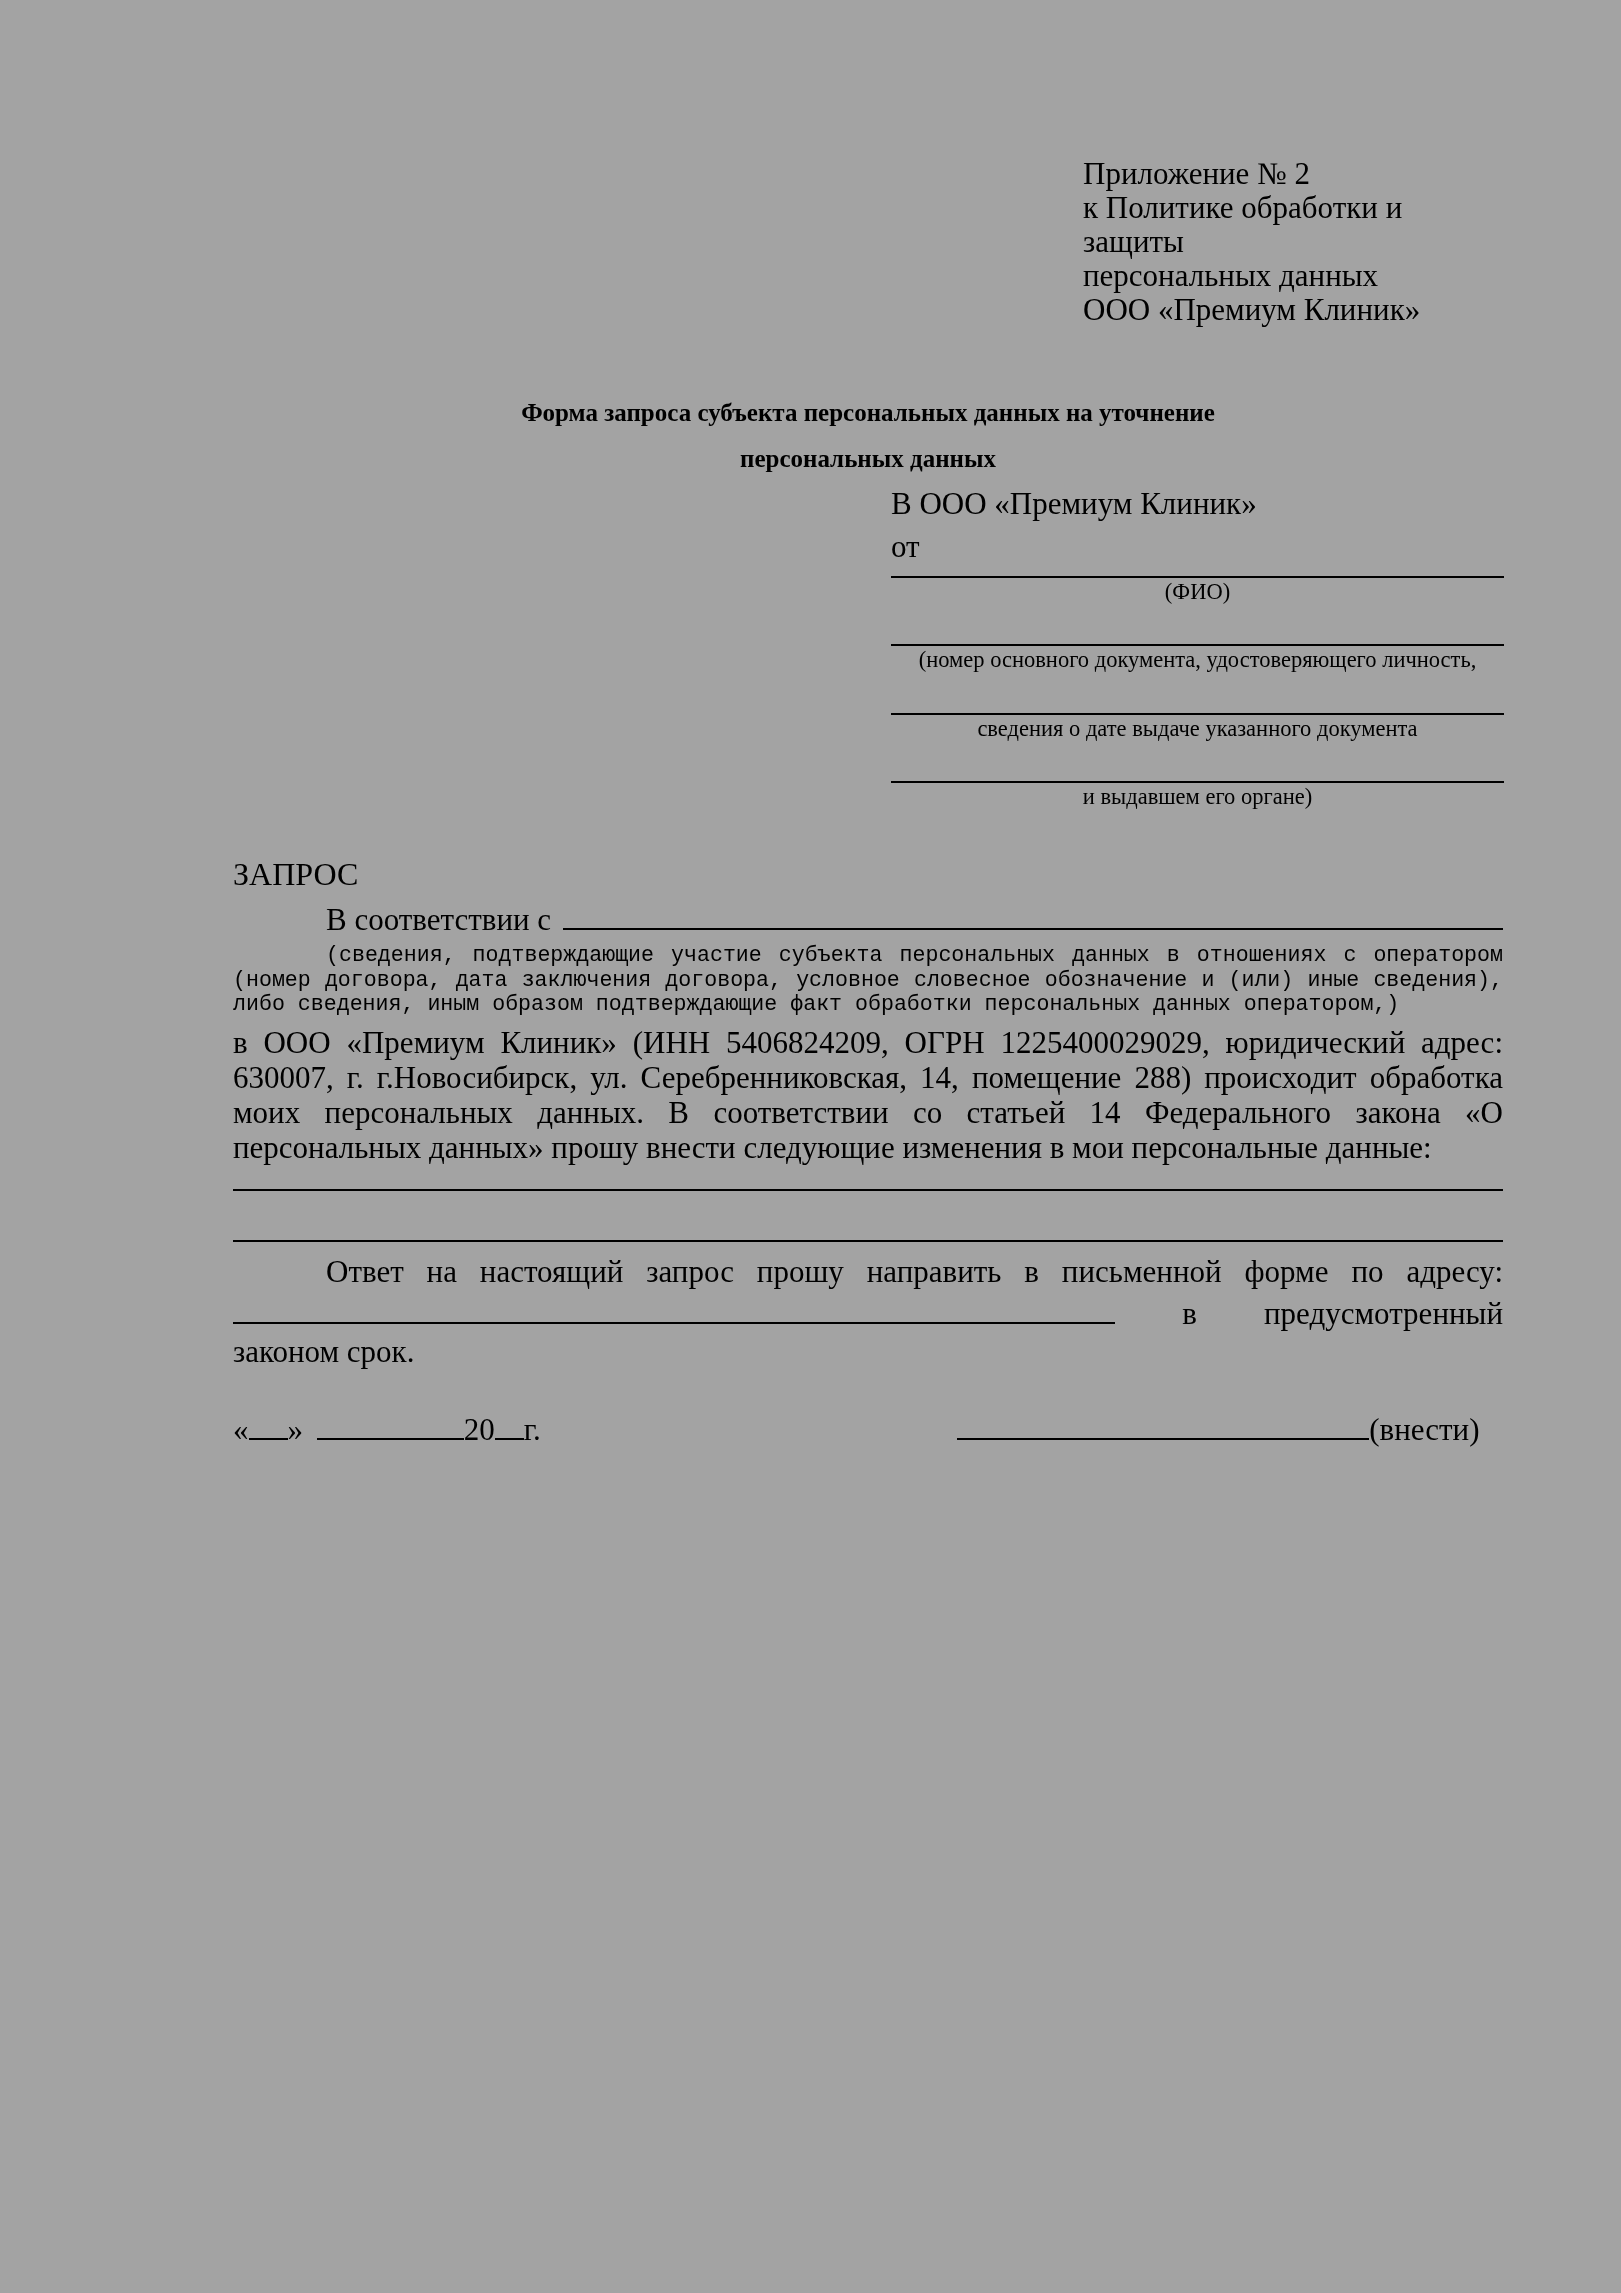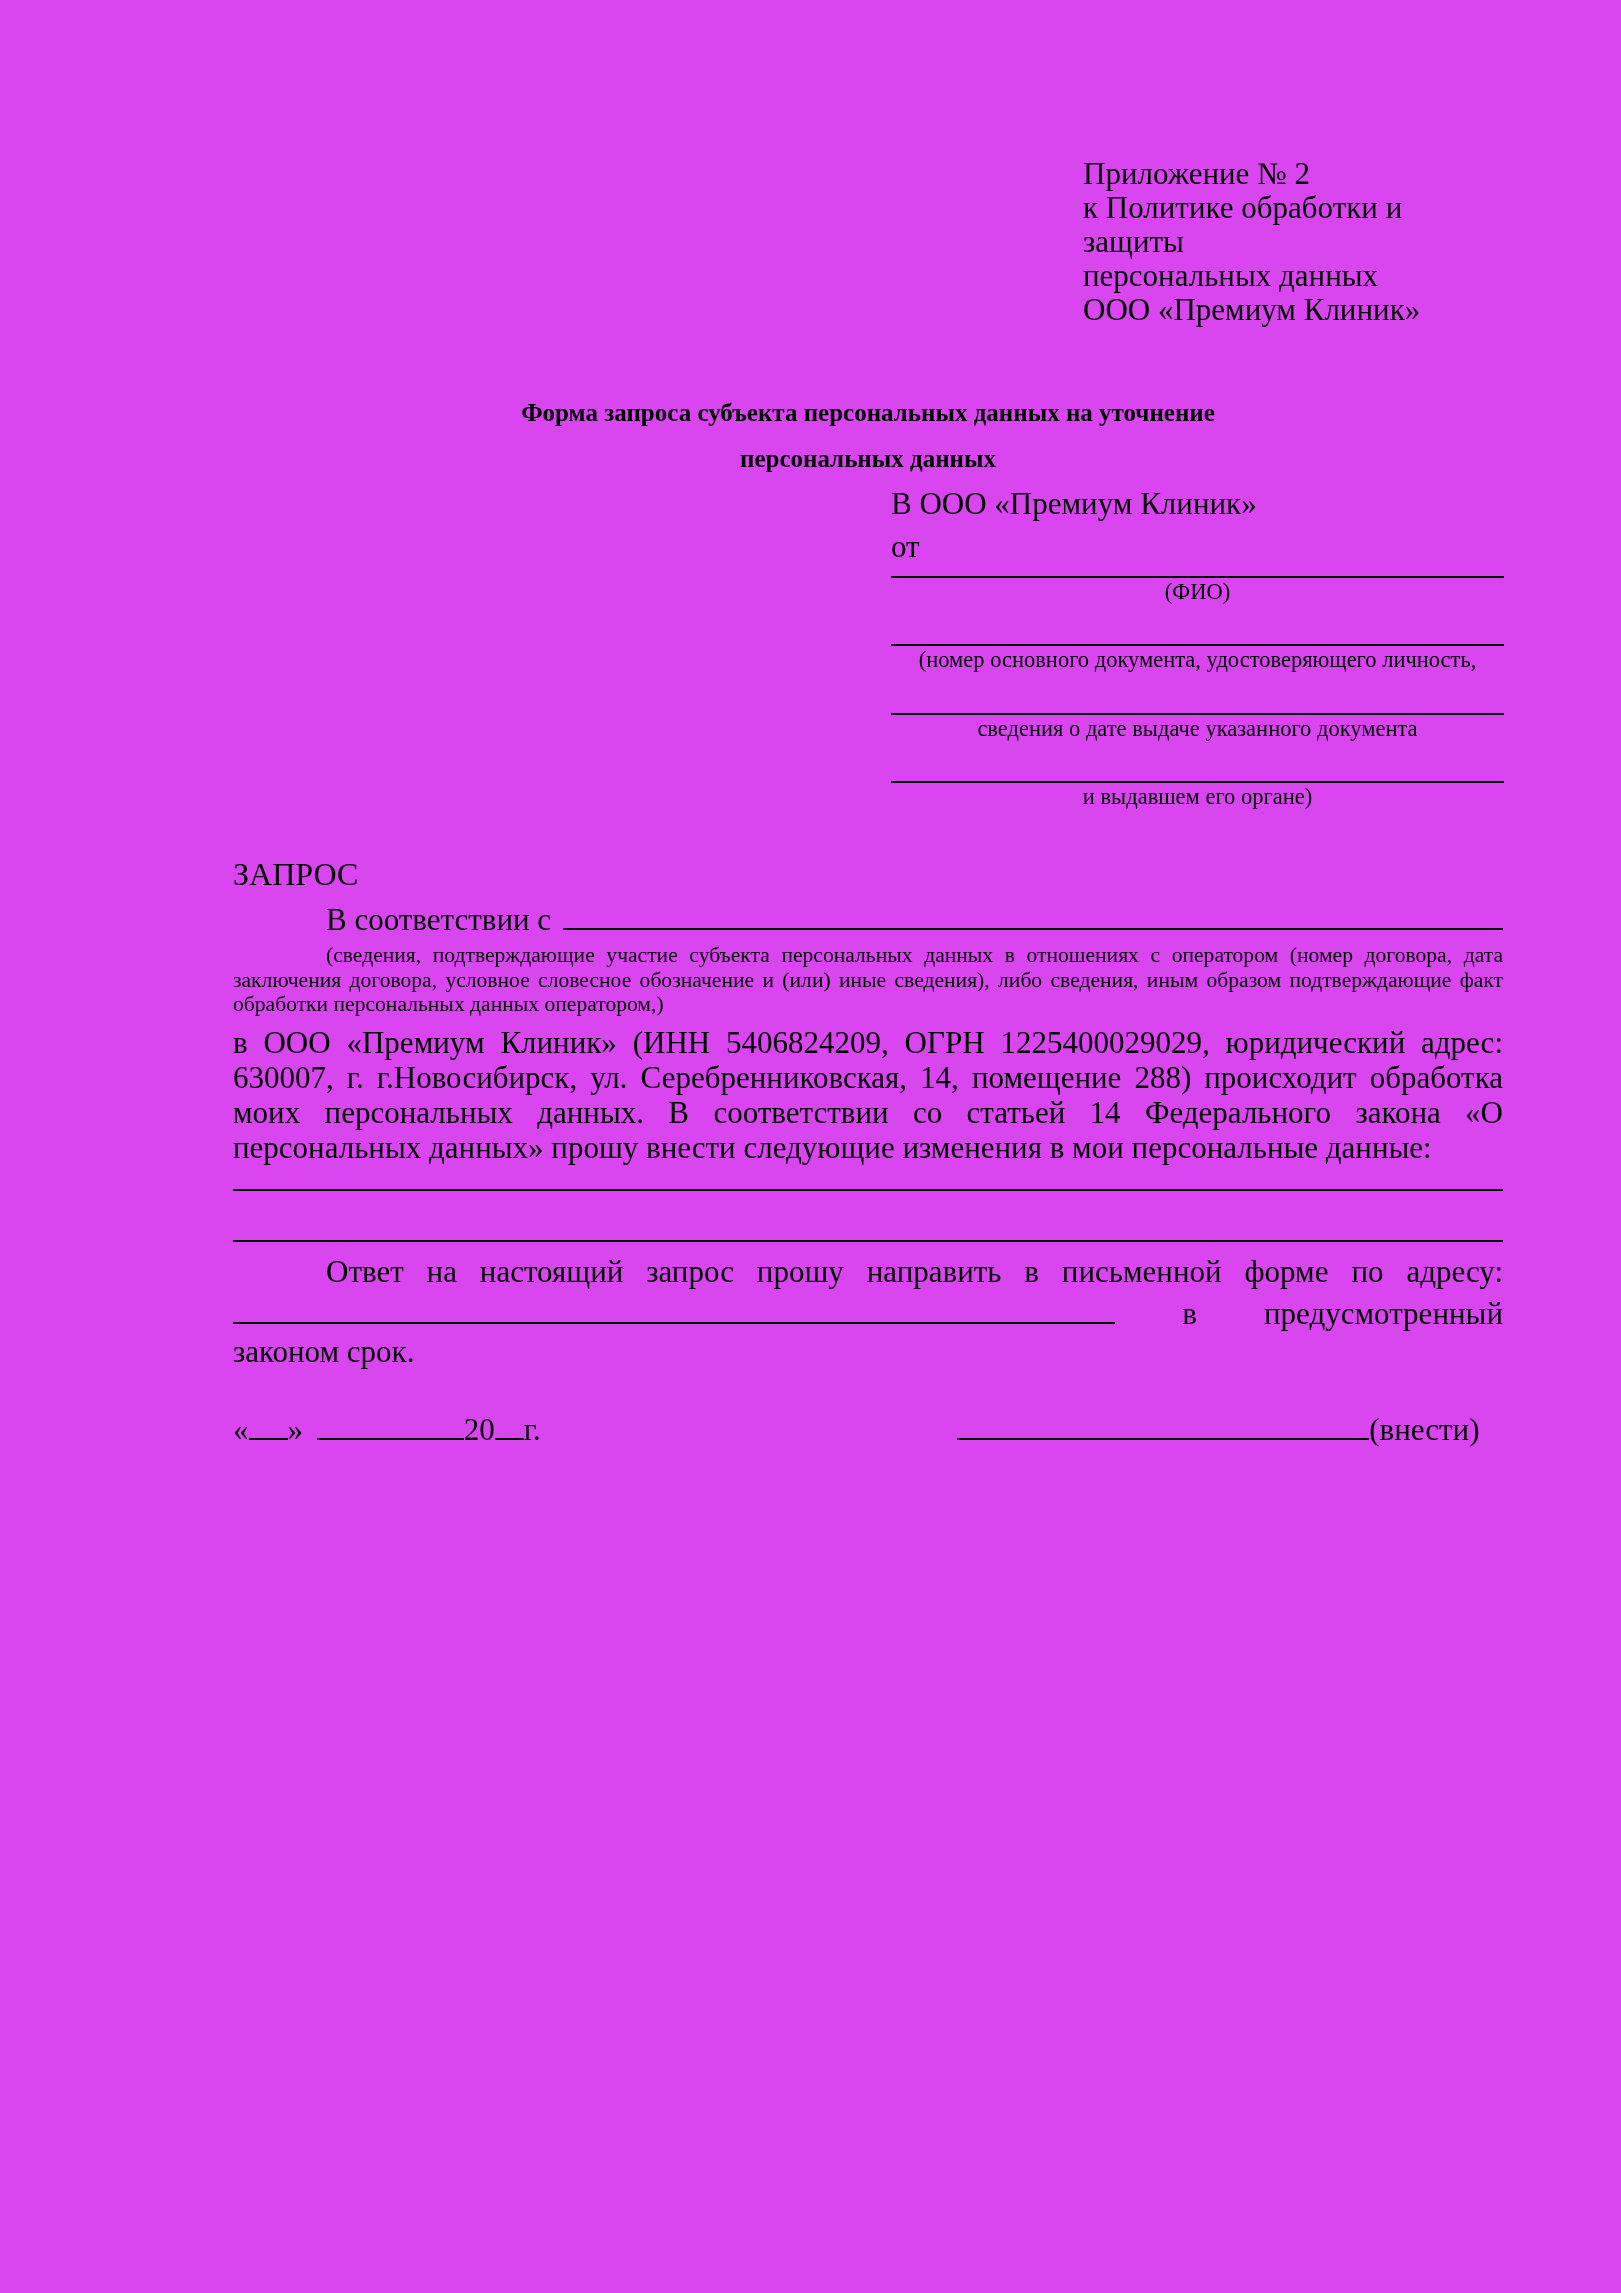--- a/index.html
+++ b/index.html
@@ -9,21 +9,21 @@
   }
   body {
     font-family: "Liberation Serif", "DejaVu Serif", serif;
     color: #000000;
     font-size: 31px;
     overflow: hidden;
   }
   .page {
     width: 1621px; height: 2294px;
     padding: 157px 118px 0 233px;
-    background: #d946ef;
+    background: #a3a3a3;
     overflow: hidden;
   }
 
   
   .appendix { margin-left: 850px; line-height: 34px; }
 
   
   .doc-title {
     margin-top: 63px;
     text-align: center;
@@ -45,20 +45,21 @@
   .intro-row { display: flex; align-items: baseline; line-height: 35px; margin-top: 8px; }
   .intro-indent { width: 93px; flex: none; }
   .intro-text { white-space: nowrap; flex: none; }
   .fill-line { height: 0; border-bottom: 2.9px solid #000; }
   .intro-fill { flex: 1; margin-left: 11.8px; }
 
   .footnote {
     font-size: 21.6px; line-height: 24.5px;
     text-align: justify; text-indent: 93px;
     margin-top: 5.9px;
+    font-family: Liberation Mono, monospace;
   }
   .body-par { line-height: 35px; text-align: justify; margin-top: 7.8px; }
 
   .blank-line-1 { height: 26.5px; border-bottom: 2.9px solid #000; }
   .blank-line-2 { height: 51px; border-bottom: 2.9px solid #000; }
 
   .reply-line1 {
     margin-top: 10px; line-height: 39px;
     text-align: justify; text-align-last: justify;
     text-indent: 93px;

